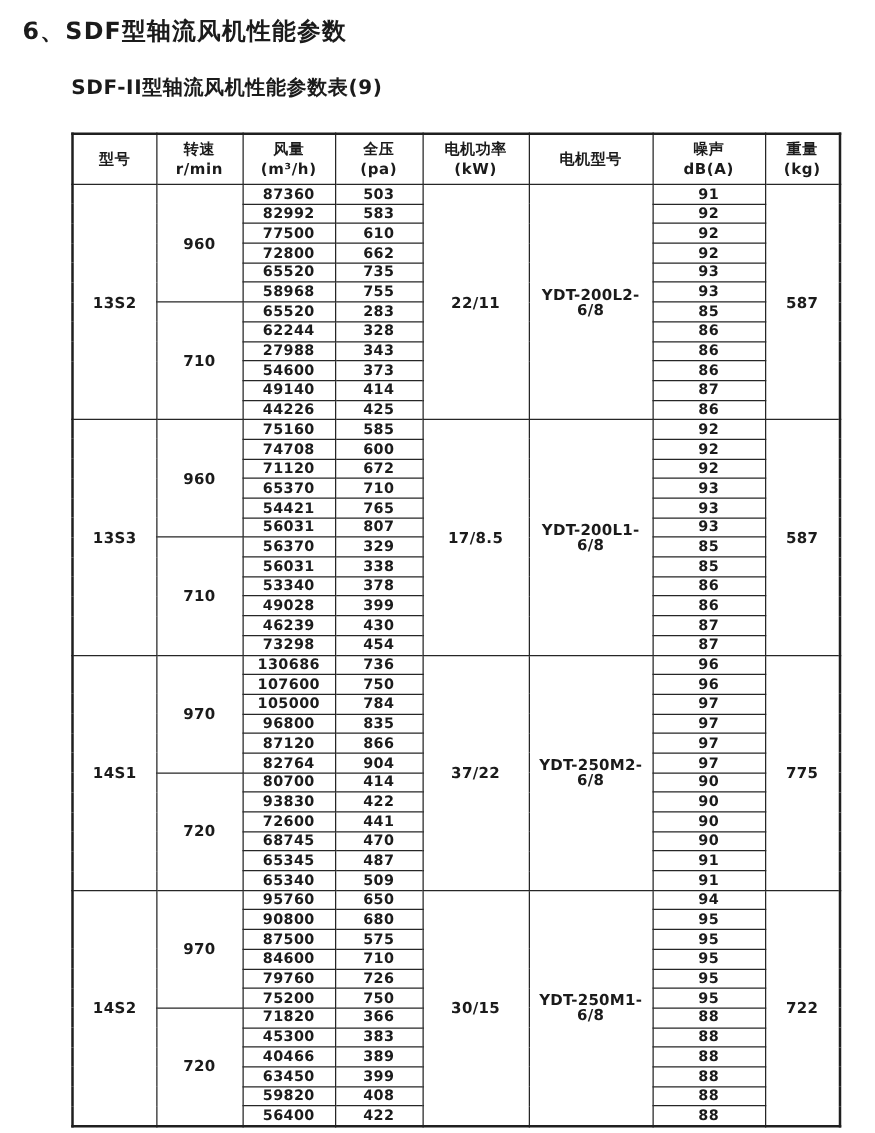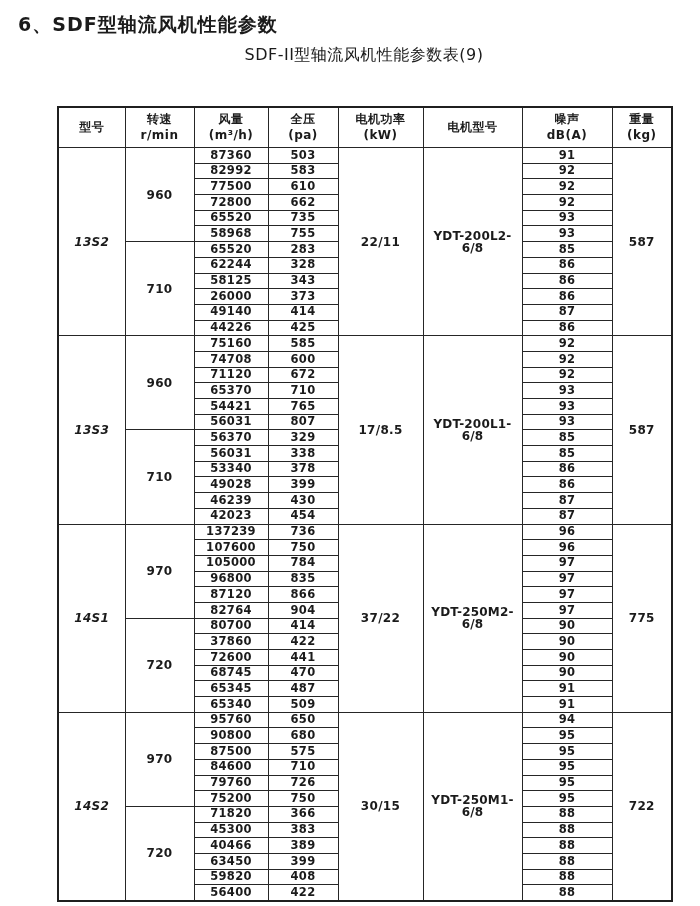--- a/index.html
+++ b/index.html
@@ -20,25 +20,25 @@
     left: 18px;
     top: 12px;
     font-size: 19px;
     font-weight: bold;
     letter-spacing: 1px;
     white-space: nowrap;
   }
   .table-caption {
     position: absolute;
     left: 57px;
-    top: 45px;
+    top: 60px;
     width: 614px;
-    text-align: center;
+    text-align: left;
     font-size: 16px;
-    font-weight: normal;
+    font-weight: bold;
     letter-spacing: 0.5px;
   }
   table.fan-table {
     position: absolute;
     left: 57px;
     top: 106px;
     width: 614px;
     border-collapse: collapse;
     table-layout: fixed;
     border: 2px solid #1f1f1f;
@@ -57,21 +57,21 @@
     line-height: 1.3;
     letter-spacing: 0.5px;
   }
   .fan-table td {
     height: 14.7px;
     font-size: 11.5px;
     font-weight: bold;
     line-height: 1;
     letter-spacing: 0.3px;
   }
-  .fan-table td.cell-model { font-size: 12px; font-style: italic; }
+  .fan-table td.cell-model { font-size: 12px; }
   .fan-table td.cell-motor { font-size: 12px; letter-spacing: 0.2px; }
   .fan-table td.cell-rpm, .fan-table td.cell-power, .fan-table td.cell-weight { font-size: 12px; }
 </style>
 </head>
 <body>
 
 <div class="page">
   <div class="doc-title">6、SDF型轴流风机性能参数</div>
   <div class="table-caption">SDF-II型轴流风机性能参数表(9)</div>
   <table class="fan-table">
@@ -160,26 +160,26 @@
           <td class="cell-flow">65520</td>
           <td class="cell-pressure">283</td>
           <td class="cell-noise">85</td>
         </tr>
         <tr>
           <td class="cell-flow">62244</td>
           <td class="cell-pressure">328</td>
           <td class="cell-noise">86</td>
         </tr>
         <tr>
-          <td class="cell-flow">58125</td>
+          <td class="cell-flow">27988</td>
           <td class="cell-pressure">343</td>
           <td class="cell-noise">86</td>
         </tr>
         <tr>
-          <td class="cell-flow">26000</td>
+          <td class="cell-flow">54600</td>
           <td class="cell-pressure">373</td>
           <td class="cell-noise">86</td>
         </tr>
         <tr>
           <td class="cell-flow">49140</td>
           <td class="cell-pressure">414</td>
           <td class="cell-noise">87</td>
         </tr>
         <tr>
           <td class="cell-flow">44226</td>
@@ -241,28 +241,28 @@
           <td class="cell-flow">49028</td>
           <td class="cell-pressure">399</td>
           <td class="cell-noise">86</td>
         </tr>
         <tr>
           <td class="cell-flow">46239</td>
           <td class="cell-pressure">430</td>
           <td class="cell-noise">87</td>
         </tr>
         <tr>
-          <td class="cell-flow">42023</td>
+          <td class="cell-flow">73298</td>
           <td class="cell-pressure">454</td>
           <td class="cell-noise">87</td>
         </tr>
         <tr>
           <td class="cell-model" rowspan="12">14S1</td>
           <td class="cell-rpm" rowspan="6">970</td>
-          <td class="cell-flow">137239</td>
+          <td class="cell-flow">130686</td>
           <td class="cell-pressure">736</td>
           <td class="cell-power" rowspan="12">37/22</td>
           <td class="cell-motor" rowspan="12">YDT-250M2-6/8</td>
           <td class="cell-noise">96</td>
           <td class="cell-weight" rowspan="12">775</td>
         </tr>
         <tr>
           <td class="cell-flow">107600</td>
           <td class="cell-pressure">750</td>
           <td class="cell-noise">96</td>
@@ -287,21 +287,21 @@
           <td class="cell-pressure">904</td>
           <td class="cell-noise">97</td>
         </tr>
         <tr>
           <td class="cell-rpm" rowspan="6">720</td>
           <td class="cell-flow">80700</td>
           <td class="cell-pressure">414</td>
           <td class="cell-noise">90</td>
         </tr>
         <tr>
-          <td class="cell-flow">37860</td>
+          <td class="cell-flow">93830</td>
           <td class="cell-pressure">422</td>
           <td class="cell-noise">90</td>
         </tr>
         <tr>
           <td class="cell-flow">72600</td>
           <td class="cell-pressure">441</td>
           <td class="cell-noise">90</td>
         </tr>
         <tr>
           <td class="cell-flow">68745</td>

